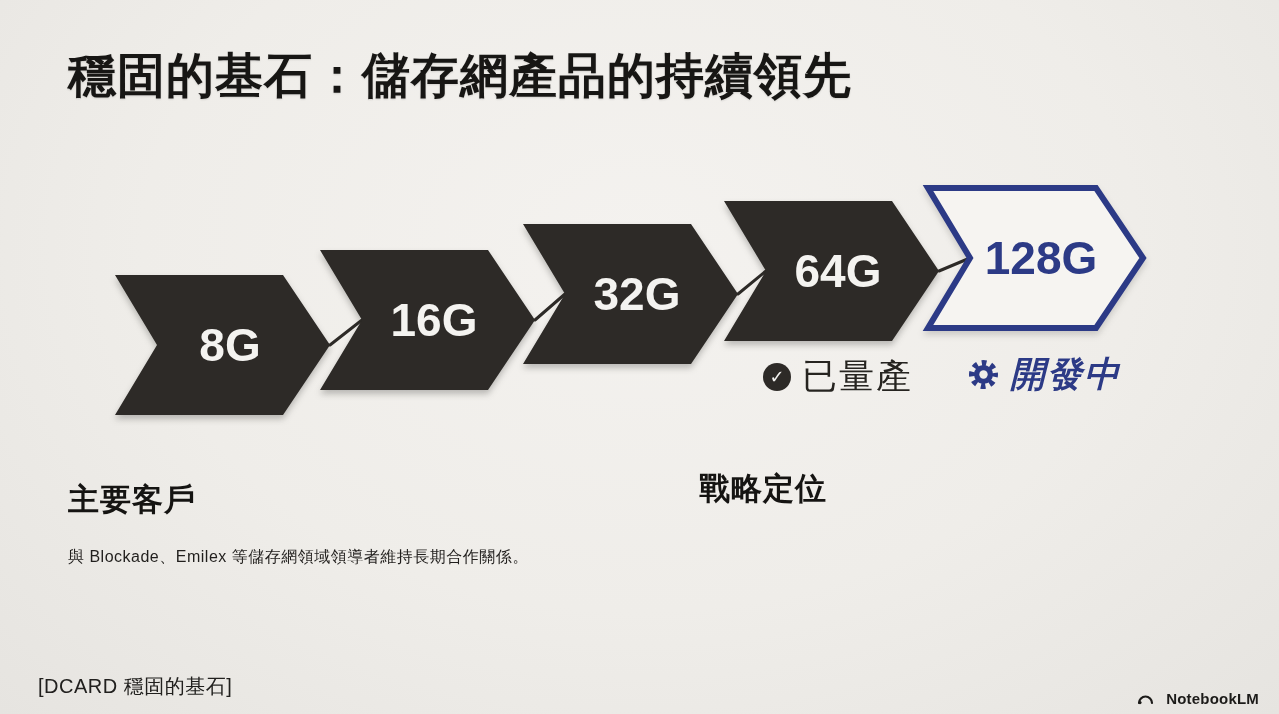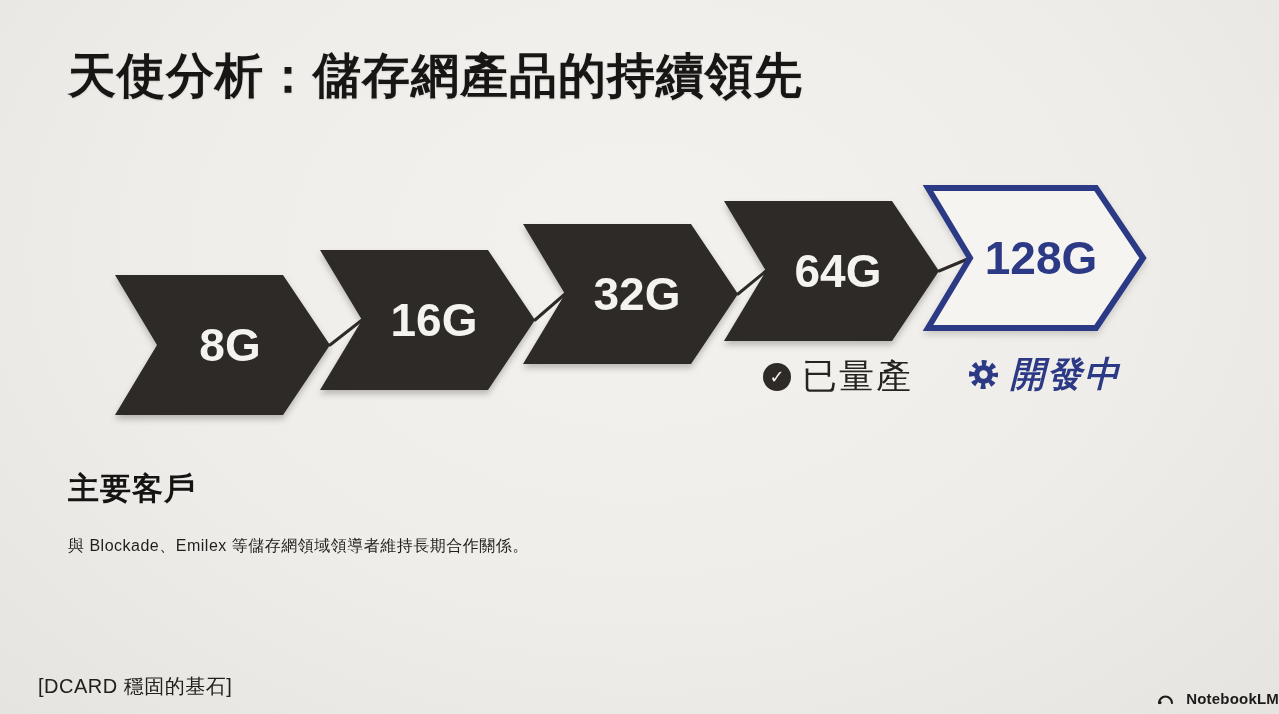--- a/index.html
+++ b/index.html
@@ -81,21 +81,21 @@
     line-height: 1;
   }
   .status-label { font-size: 35px; letter-spacing: 2px; }
   .status-label.dark-lbl { color: #262420; font-weight: 500; }
   .status-label.navy-lbl { color: #2c3a86; font-weight: 800; font-style: italic; }
 
   .info {
     position: absolute;
     top: 468px;
   }
-  .info.customers { left: 68px; width: 520px; }
+  .info.customers { left: 68px; width: 520px; margin-top: 11px; }
   .info.strategy  { left: 699px; width: 508px; }
   .info h2 {
     font-size: 31px;
     font-weight: 900;
     color: #151412;
     letter-spacing: 1px;
   }
   .info p {
     margin-top: 18px;
     font-size: 16px;
@@ -106,40 +106,40 @@
   .source-note {
     position: absolute;
     left: 38px;
     top: 673px;
     font-size: 20px;
     color: #21201e;
     letter-spacing: 0.5px;
   }
   .brand {
     position: absolute;
-    right: 0;
+    right: 20px;
     top: 690px;
     display: flex;
     align-items: center;
     gap: 12px;
     color: #1c1b19;
     text-align: right;
   }
   .brand .brand-text {
     font-size: 15px;
     font-weight: 700;
     letter-spacing: 0.2px;
   }
 </style>
 </head>
 <body>
 
 <div class="slide">
 
-  <h1 class="title">天使分析：儲存網產品的持續領先</h1>
+  <h1 class="title">穩固的基石：儲存網產品的持續領先</h1>
 
   <svg class="roadmap-svg" viewBox="0 0 1279 450" aria-hidden="true">
     <line class="connector" x1="330" y1="345" x2="362" y2="320"></line>
     <line class="connector" x1="535" y1="320" x2="565" y2="294"></line>
     <line class="connector" x1="738" y1="294" x2="766" y2="271"></line>
     <line class="connector" x1="939" y1="271" x2="970" y2="258"></line>
 
     <g>
       <polygon class="chev-dark" points="115,275 283,275 330,345 283,415 115,415 157,345"></polygon>
       <text class="chev-label light" x="230" y="361">8G</text>
@@ -181,20 +181,21 @@
     </svg>
     <span class="status-label navy-lbl">開發中</span>
   </div>
 
   <section class="info customers">
     <h2>主要客戶</h2>
     <p>與 Blockade、Emilex 等儲存網領域領導者維持長期合作關係。</p>
   </section>
 
   <section class="info strategy">
+    <h2>戰略定位</h2>
   </section>
 
   <div class="source-note">[DCARD 穩固的基石]</div>
 
   <div class="brand">
     <svg width="17" height="13" viewBox="0 0 17 13" aria-hidden="true">
       <path d="M2 11 A6.5 6.5 0 0 1 15 11" fill="none" stroke="#1c1b19" stroke-width="2.2" stroke-linecap="round"></path>
       <circle cx="3" cy="10.6" r="1.6" fill="#1c1b19"></circle>
     </svg>
     <span class="brand-text">NotebookLM</span>

